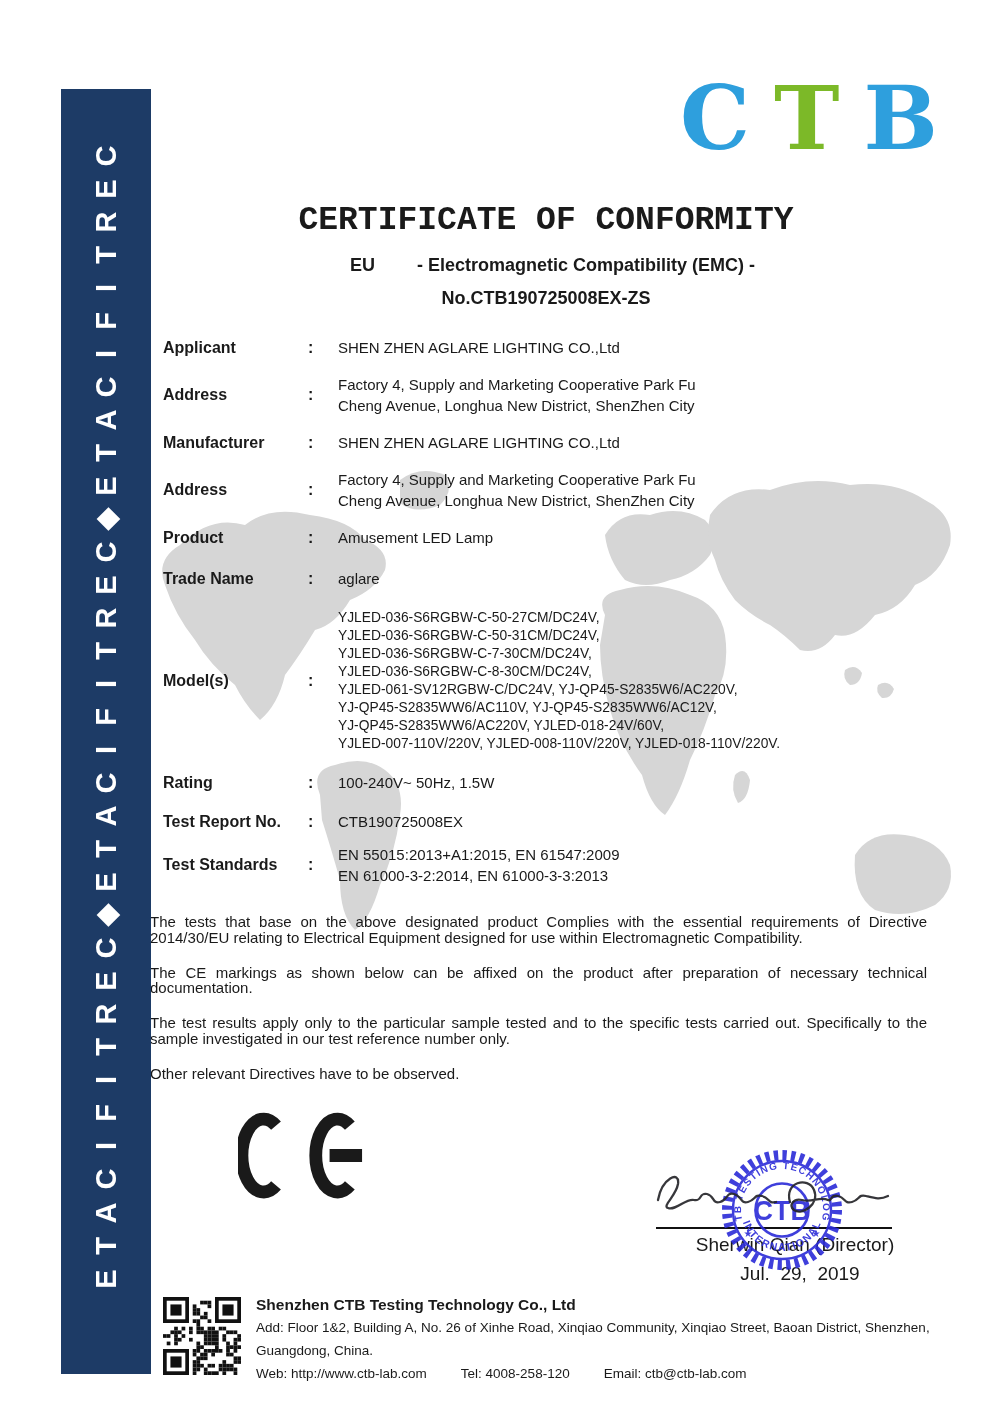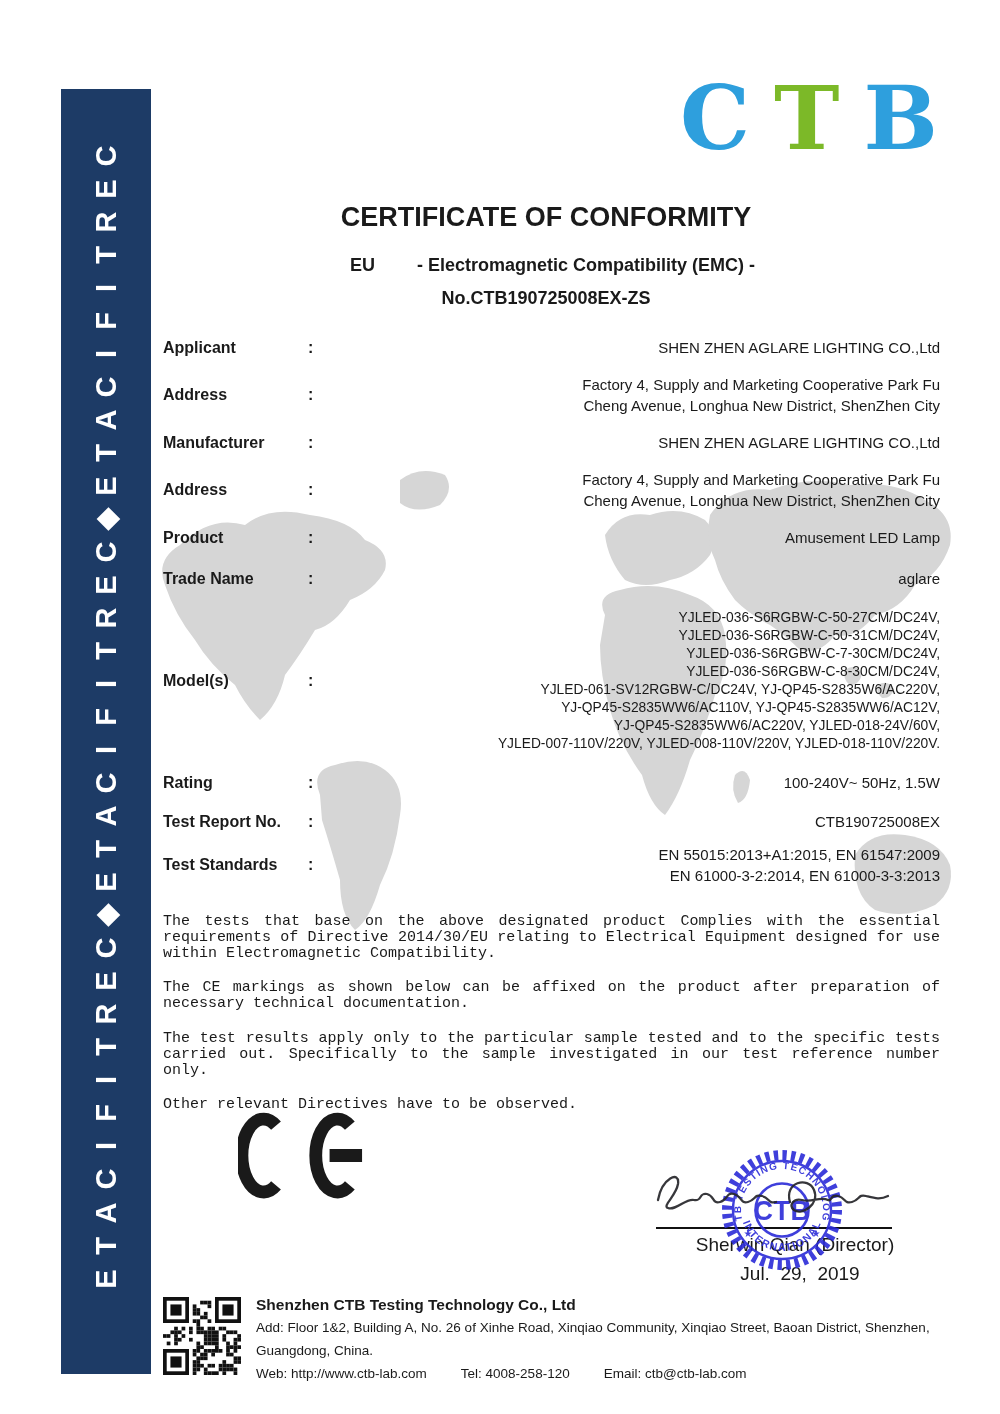--- a/index.html
+++ b/index.html
@@ -21,40 +21,40 @@
   #worldmap{position:absolute;left:150px;top:375px;z-index:0;}
   #worldmap path{fill:#d6d6d6;}
   
   #logo{
     position:absolute;left:680px;top:70px;display:flex;gap:24px;z-index:1;
     font-family:"DejaVu Serif", serif;font-weight:bold;font-size:88px;line-height:1.1;
   }
   
   #title{
     position:absolute;left:151px;top:202px;width:790px;text-align:center;
-    font-size:27px;font-weight:bold;letter-spacing:0px;z-index:1;
+    font-size:33px;font-weight:bold;letter-spacing:0px;z-index:1;font-family:Liberation Mono, monospace;
   }
   #subtitle{
     position:absolute;left:350px;top:255px;display:flex;z-index:1;
     font-size:18px;font-weight:bold;
   }
   #subtitle .emc{margin-left:42px;}
   #certno{
     position:absolute;left:151px;top:288px;width:790px;text-align:center;
     font-size:18px;font-weight:bold;z-index:1;
   }
   
   #fields{position:absolute;left:163px;top:337px;width:777px;z-index:1;}
   .frow{display:flex;align-items:center;}
   .flabel{width:145px;font-size:16px;font-weight:bold;flex:none;}
   .fcolon{width:30px;font-size:16px;font-weight:bold;flex:none;}
-  .fvalue{flex:1;font-size:15px;line-height:21px;text-align:right;}
+  .fvalue{flex:1;font-size:15px;line-height:21px;}
   .frow.dense .fvalue{font-size:13.8px;line-height:18px;}
   
-  #paras{position:absolute;left:163px;top:914px;width:777px;z-index:1;font-family:Liberation Mono, monospace;}
+  #paras{position:absolute;left:150px;top:914px;width:777px;z-index:1;}
   #paras p{margin:0 0 19px 0;font-size:15px;line-height:15.8px;text-align:justify;}
   
   #cemark{position:absolute;left:238px;top:1112px;z-index:1;}
   #stamp{position:absolute;left:712px;top:1140px;z-index:3;opacity:.9;}
   #stamp text{fill:#2b2bd8;font-family:"Liberation Sans", sans-serif;}
   #signature{position:absolute;left:652px;top:1160px;z-index:4;}
   #sigline{position:absolute;left:656px;top:1227px;width:236px;border-top:2px solid #111;z-index:1;}
   #signer{position:absolute;left:665px;top:1234px;width:260px;text-align:center;font-size:19px;z-index:1;}
   #sigdate{position:absolute;left:700px;top:1263px;width:200px;text-align:center;font-size:19px;white-space:pre;z-index:1;}
   

